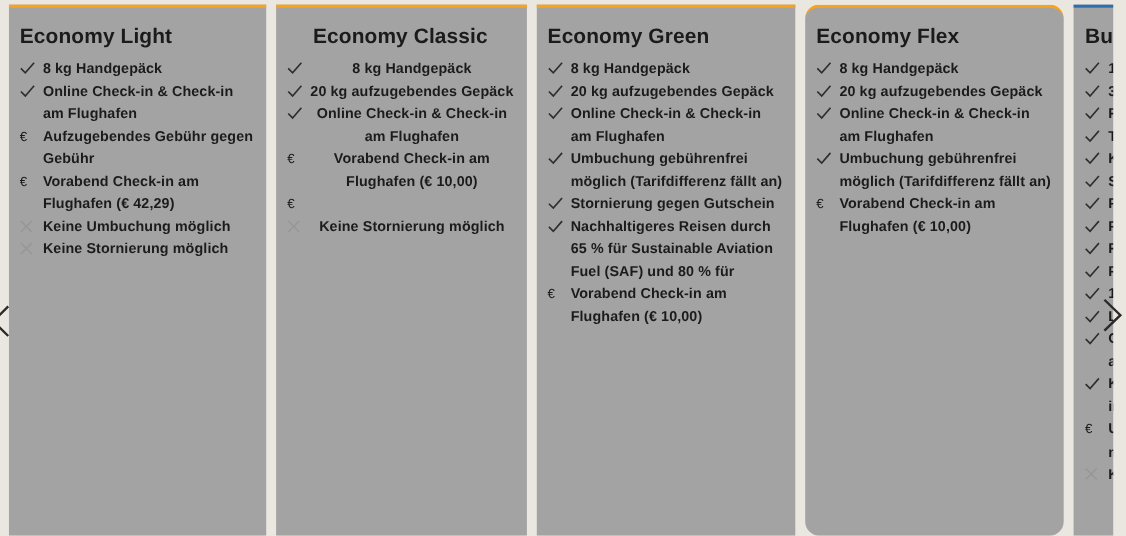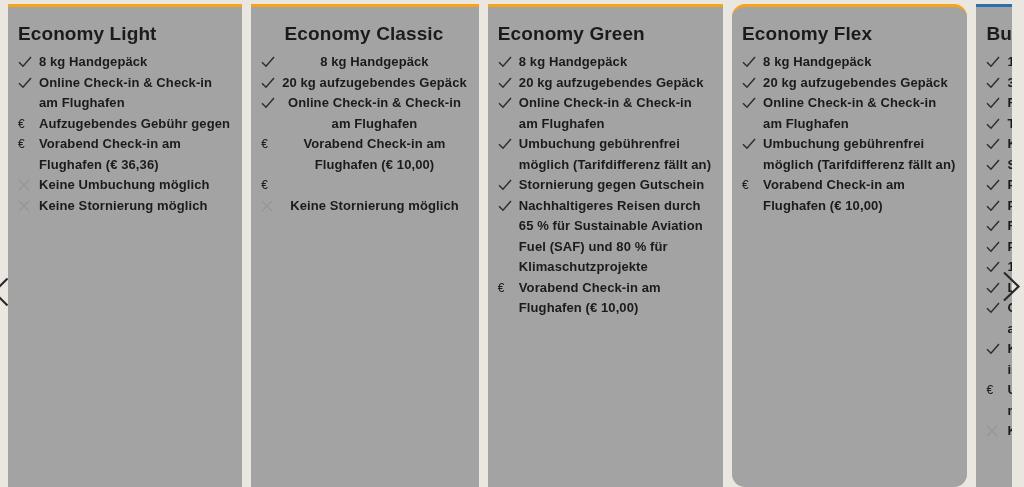--- a/index.html
+++ b/index.html
@@ -98,27 +98,28 @@
           </span>
           <span class="txt">
             <div class="line">Online Check-in &amp; Check-in</div>
             <div class="line">am Flughafen</div>
           </span>
         </li>
         <li class="feature">
           <span class="ic euro">€</span>
           <span class="txt">
             <div class="line">Aufzugebendes Gebühr gegen</div>
+            <div class="line">Gebühr</div>
           </span>
         </li>
         <li class="feature">
           <span class="ic euro">€</span>
           <span class="txt">
             <div class="line">Vorabend Check-in am</div>
-            <div class="line">Flughafen (€ 36,36)</div>
+            <div class="line">Flughafen (€ 42,29)</div>
           </span>
         </li>
         <li class="feature">
           <span class="ic">
             <svg width="12" height="12" viewBox="0 0 12 12">
               <path d="M1 1 L11 11 M11 1 L1 11" fill="none" stroke="#969696" stroke-width="1.3"></path>
             </svg>
           </span>
           <span class="txt">
             <div class="line">Keine Umbuchung möglich</div>
@@ -250,21 +251,20 @@
         <li class="feature">
           <span class="ic">
             <svg width="14" height="12" viewBox="0 0 14 12">
               <path d="M1 6.2 L5 10.2 L13 1" fill="none" stroke="#2E2E2E" stroke-width="1.5"></path>
             </svg>
           </span>
           <span class="txt">
             <div class="line">Nachhaltigeres Reisen durch</div>
             <div class="line">65 % für Sustainable Aviation</div>
             <div class="line">Fuel (SAF) und 80 % für</div>
-            <div class="line">Klimaschutzprojekte</div>
           </span>
         </li>
         <li class="feature">
           <span class="ic euro">€</span>
           <span class="txt">
             <div class="line">Vorabend Check-in am</div>
             <div class="line">Flughafen (€ 10,00)</div>
           </span>
         </li>
       </ul>

